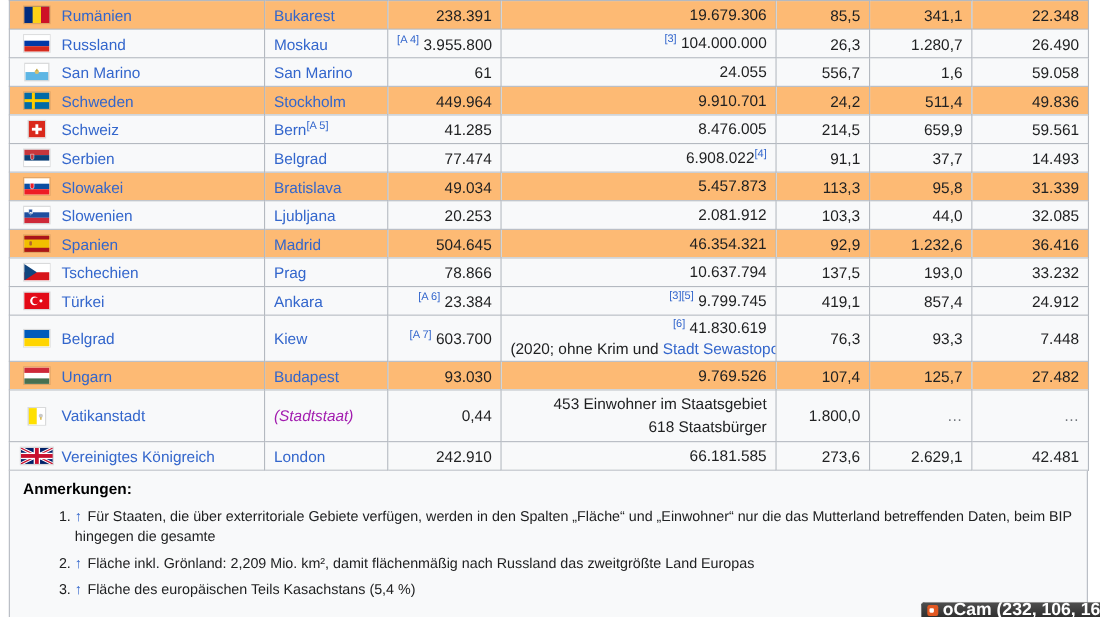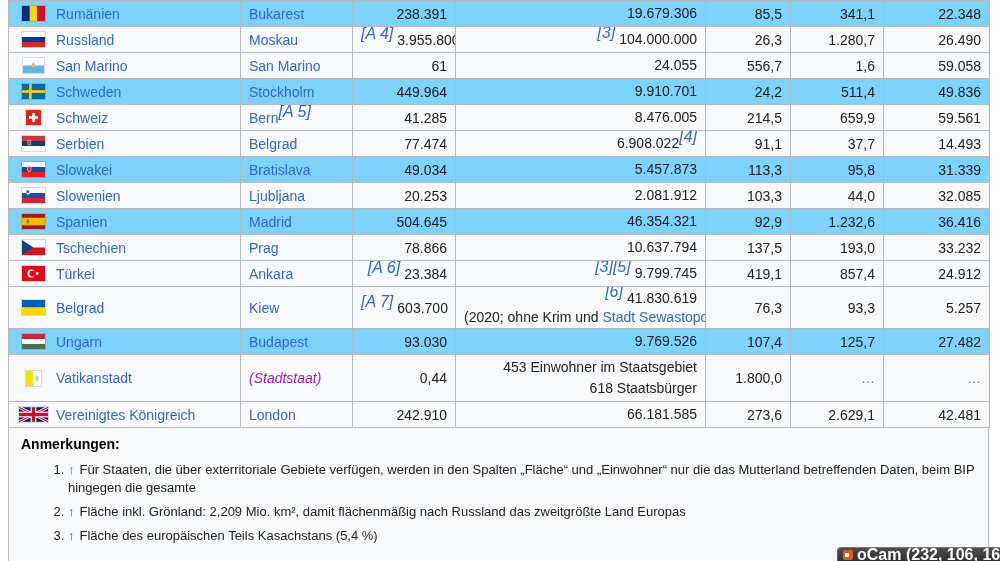--- a/index.html
+++ b/index.html
@@ -14,31 +14,31 @@
     border-collapse:collapse;table-layout:fixed;width:981px;
     font-size:14px;
   }
   table.countries td{
     border:1px solid #b4b9c0;
     padding:1px 8px;
     vertical-align:middle;
     background:#f8f9fa;
     overflow:hidden;white-space:nowrap;
   }
-  tr.hl td{background:#7dd3fc;}
+  tr.hl td{background:#fdba74;}
   tr.row-n td{height:23px;}
   tr.row-d td{height:39px;}
   tr.row-t td{height:44px;}
   td.num{text-align:right;}
   td.cap, td.cty{text-align:left;}
   .cc{display:flex;align-items:center;}
   .flagbox{width:32px;display:flex;justify-content:center;margin-right:7px;flex:0 0 32px;}
   .flagbox svg{display:block;box-shadow:0 0 0 1px rgba(0,0,0,0.12);}
   a.lnk{color:#3366cc;text-decoration:none;cursor:pointer;}
-  sup.ref{font-size:16px;color:#3366cc;vertical-align:super;line-height:0;cursor:pointer;font-style:italic;}
+  sup.ref{font-size:10px;color:#3366cc;vertical-align:super;line-height:0;cursor:pointer;}
   sup.ref.pre{margin-right:4px;}
   .ital{font-style:italic;color:#a21caf;}
   .mline{line-height:19px;white-space:nowrap;}
   .mline2{line-height:21px;white-space:nowrap;}
   .dots{color:#72777d;}
   
   .notes{
     width:955px;
     border:1px solid #b4b9c0;border-top:none;
     background:#f8f9fa;
@@ -346,21 +346,21 @@
             </div>
           </td>
           <td class="cap"><a class="lnk">Kiew</a></td>
           <td class="num"><sup class="ref pre">[A 7]</sup><span>603.700</span></td>
           <td class="num">
             <div class="mline"><sup class="ref pre">[6]</sup><span>41.830.619</span></div>
             <div class="mline"><span>(2020; ohne Krim und </span><a class="lnk">Stadt Sewastopol</a></div>
           </td>
           <td class="num">76,3</td>
           <td class="num">93,3</td>
-          <td class="num">5.257</td>
+          <td class="num">7.448</td>
         </tr>
         <tr class="row-n hl">
           <td class="cty">
             <div class="cc">
               <span class="flagbox">
                 <svg width="23" height="15" viewBox="0 0 23 15">
                   <rect width="23" height="15" fill="#fff"></rect>
                   <rect width="23" height="5" fill="#CE2939"></rect>
                   <rect y="10" width="23" height="5" fill="#477050"></rect>
                 </svg>

